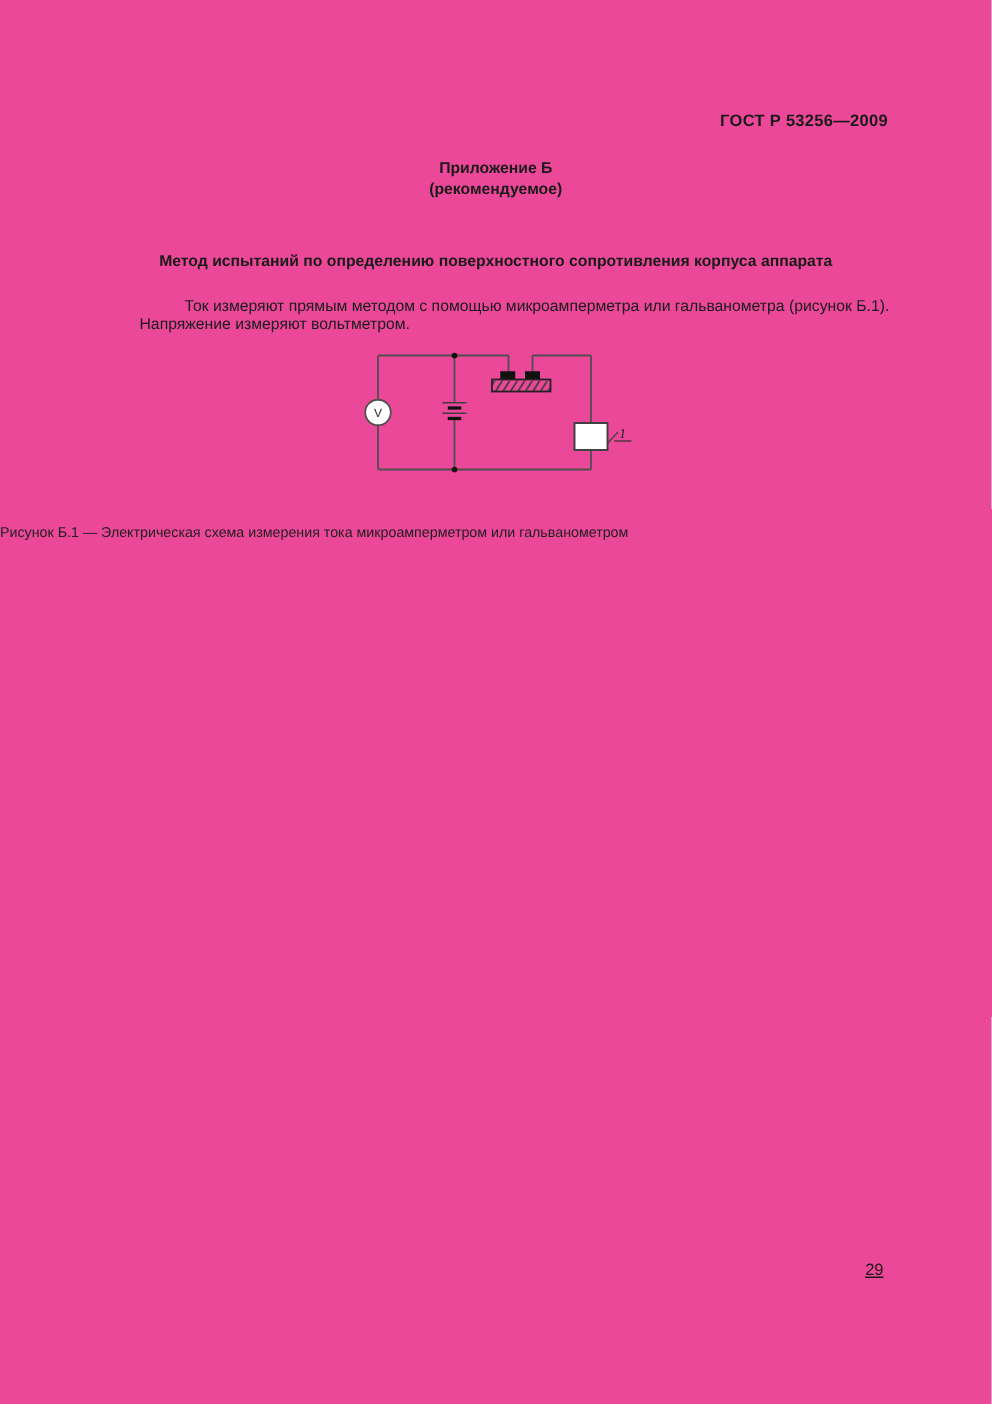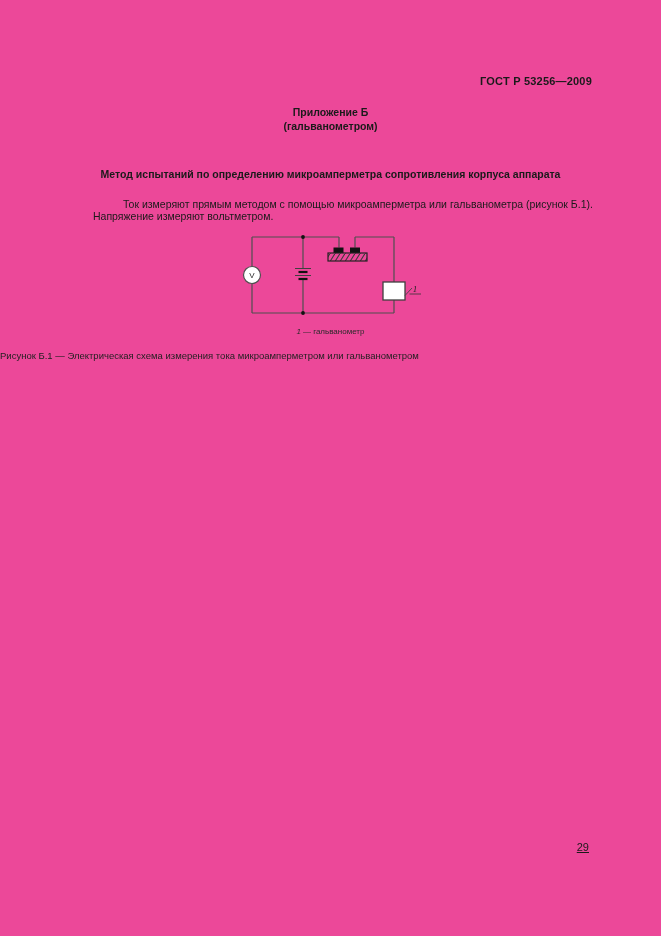--- a/index.html
+++ b/index.html
@@ -91,24 +91,24 @@
 </style>
 </head>
 <body>
 
 <div class="page">
 
   <div class="doc-header">ГОСТ Р 53256—2009</div>
 
   <div class="appendix">
     <div>Приложение Б</div>
-    <div>(гальванометром)</div>
+    <div>(рекомендуемое)</div>
   </div>
 
-  <div class="section-heading">Метод испытаний по определению микроамперметра сопротивления корпуса аппарата</div>
+  <div class="section-heading">Метод испытаний по определению поверхностного сопротивления корпуса аппарата</div>
 
   <div class="body-paragraph">Ток измеряют прямым методом с помощью микроамперметра или гальванометра (рисунок Б.1). Напряжение измеряют вольтметром.</div>
 
   <svg class="circuit" width="200" height="100" viewBox="0 0 200 100" xmlns="http://www.w3.org/2000/svg">
     <defs>
       <pattern id="hatch" patternUnits="userSpaceOnUse" width="5" height="8">
         <path d="M-1,9 L6,-2" stroke="#3a3a3a" stroke-width="1.1" fill="none"></path>
       </pattern>
     </defs>
 
@@ -143,21 +143,18 @@
     <rect x="143" y="52" width="22" height="18" fill="#ffffff" stroke="#3f3f3f" stroke-width="1.3"></rect>
 
     <circle cx="63" cy="7" r="1.9" fill="#111111"></circle>
     <circle cx="63" cy="83" r="1.9" fill="#111111"></circle>
 
     <line x1="165" y1="65.5" x2="172" y2="58" stroke="#444444" stroke-width="0.9"></line>
     <text x="175" y="62" text-anchor="middle" font-size="9" font-style="italic" font-family="Liberation Serif, serif" fill="#222222">1</text>
     <line x1="169.5" y1="64" x2="181" y2="64" stroke="#333333" stroke-width="0.8"></line>
   </svg>
 
-  <div class="figure-legend">
-    <span class="legend-ref">1</span><span>— гальванометр</span>
-  </div>
 
   <div class="figure-caption">Рисунок Б.1 — Электрическая схема измерения тока микроамперметром или гальванометром</div>
 
   <div class="page-number">29</div>
 
 </div>
 
 </body></html>

